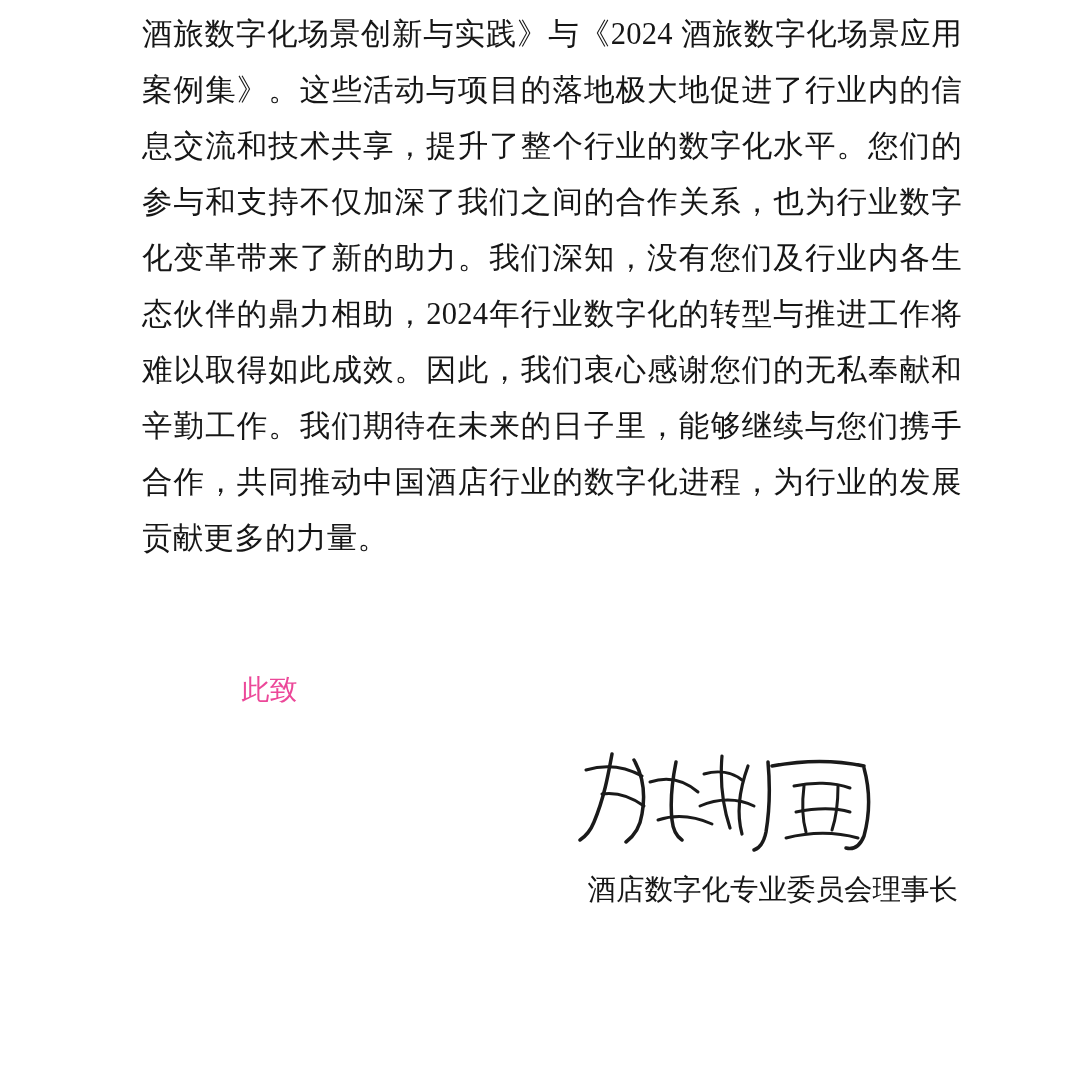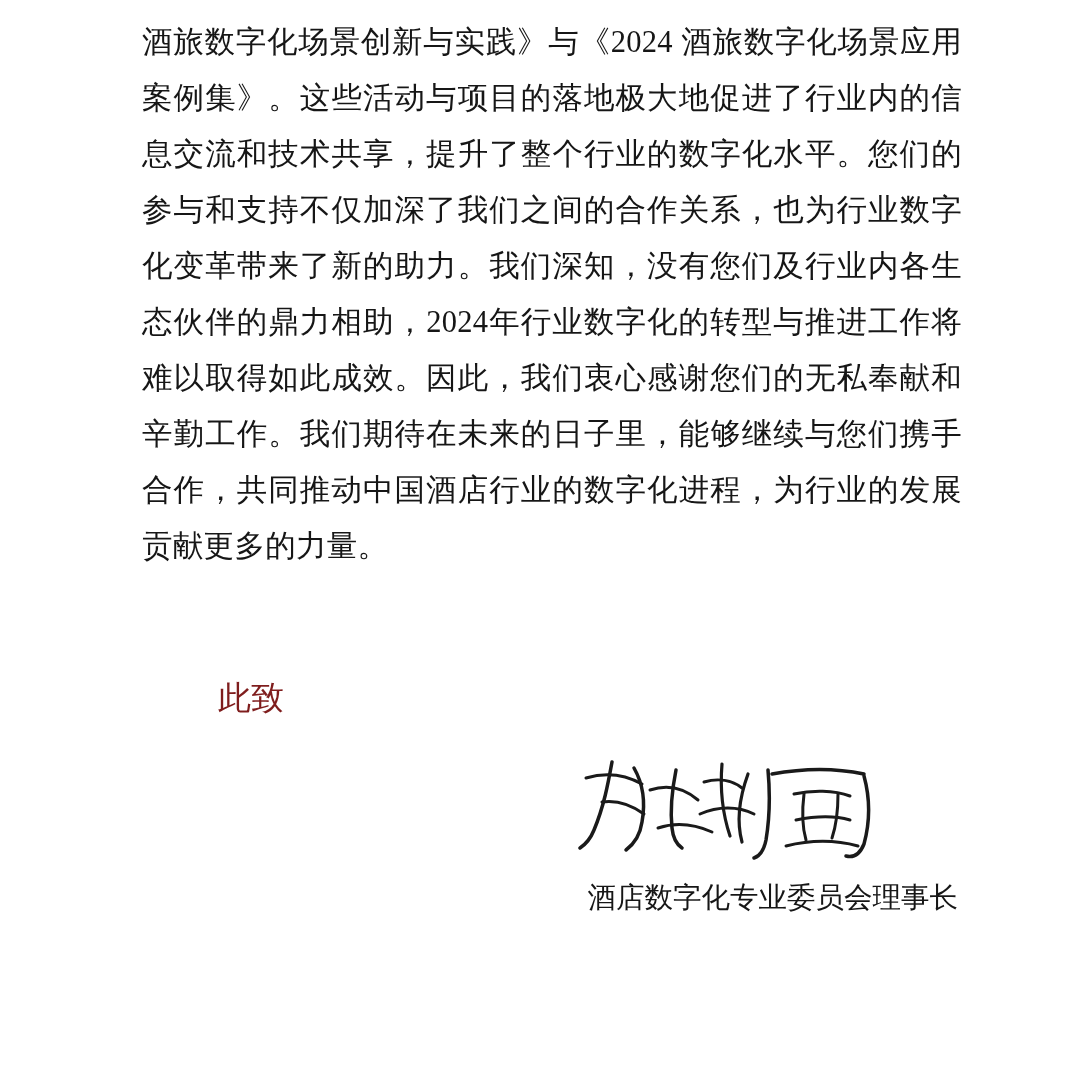--- a/index.html
+++ b/index.html
@@ -23,31 +23,32 @@
   }
   .body-text {
     font-size: 30.5px;
     line-height: 56px;
     text-align: justify;
     text-justify: inter-ideograph;
     letter-spacing: 0.3px;
     color: #161616;
   }
   .para-continued {
-    padding-top: 14px;
+    padding-top: 6px;
   }
   .para-indent {
     text-indent: 2em;
   }
   .gap-1 { height: 52px; }
   .gap-2 { height: 44px; }
   .closing-block {
-    font-size: 33px;
+    font-size: 28px;
     line-height: 56px;
-    color: #7f1d1d;
+    color: #ec4899;
+    margin-left: 35px;
   }
   .closing-1 {
     text-indent: 2.3em;
   }
   .closing-2 {
     text-indent: 0;
   }
   .sign-area {
     position: relative;
     margin-top: 18px;

